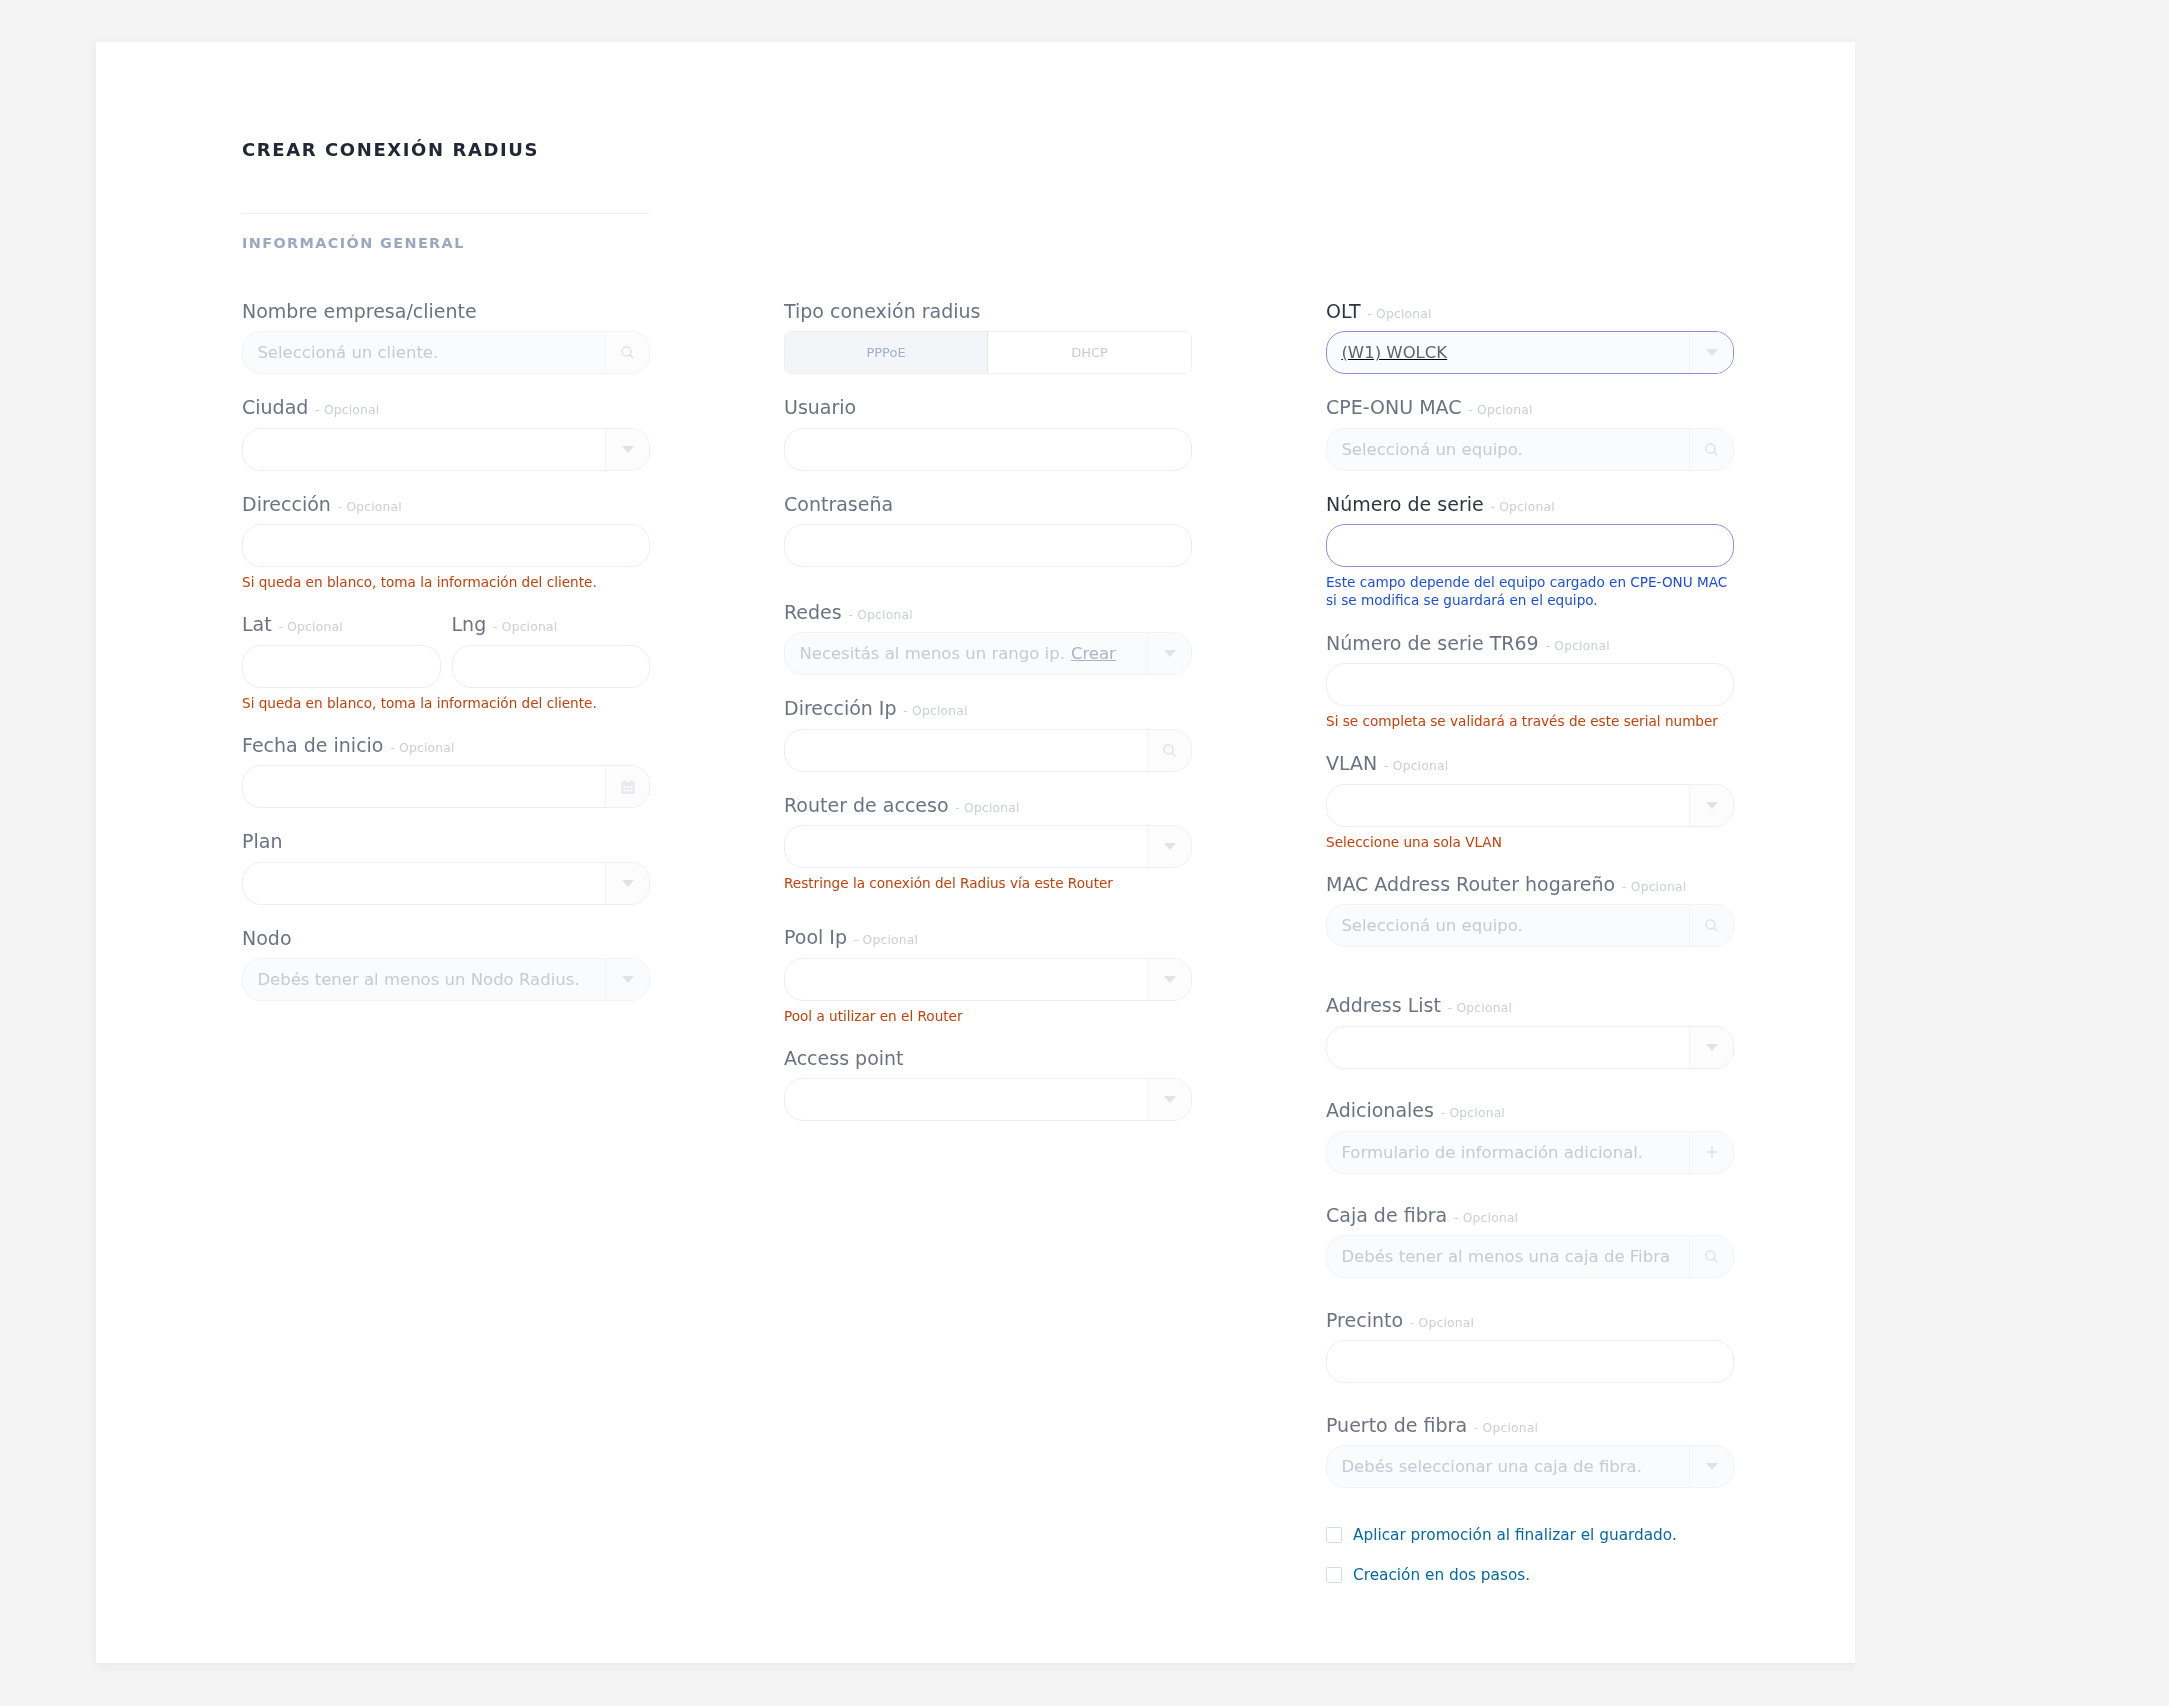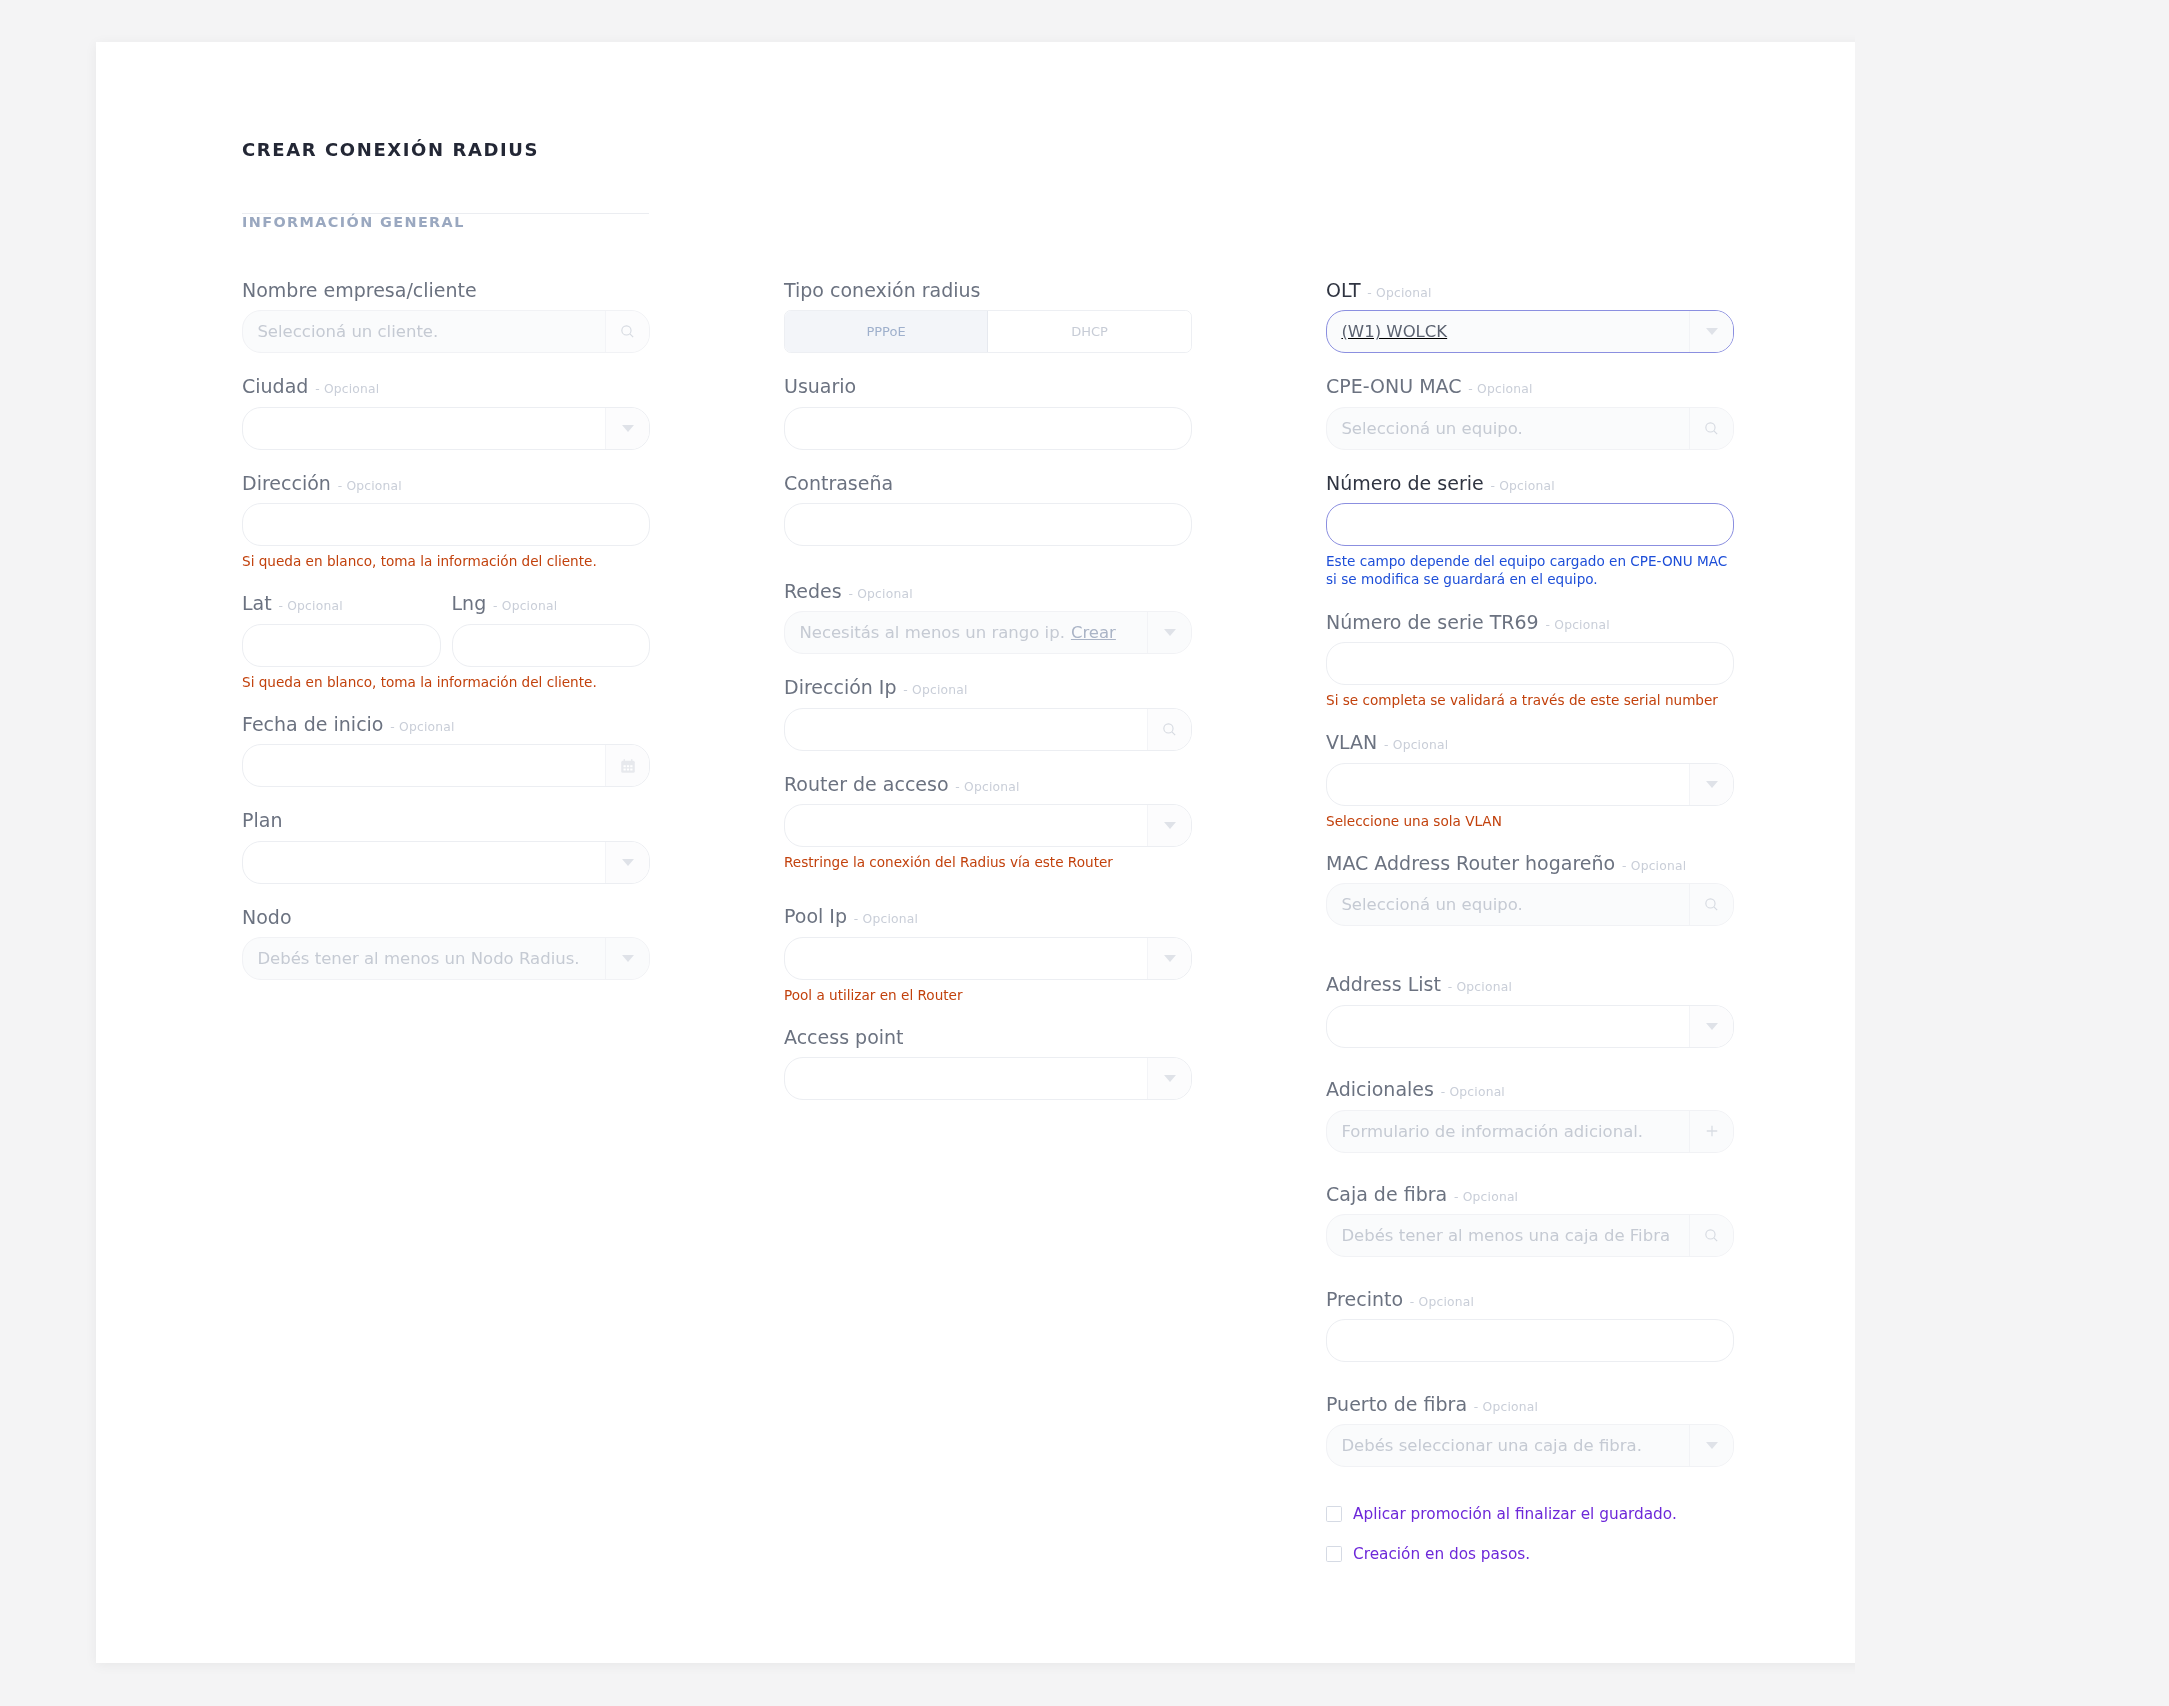--- a/index.html
+++ b/index.html
@@ -25,20 +25,21 @@
     font-size: 18px;
     font-weight: 700;
     letter-spacing: 1.6px;
     color: #232735;
     text-transform: uppercase;
   }
 
   .section {
     margin-top: 53px;
     border-top: 0.8px solid #ebedf1;
+    padding-top: 21px;
     width: 407px;
   }
   .section-title {
     font-size: 14.4px;
     font-weight: 700;
     letter-spacing: 1.4px;
     color: #9aa8c0;
     text-transform: uppercase;
   }
 
@@ -160,21 +161,21 @@
   .checks { margin-top: 38px; }
   .chk-row { display: flex; align-items: center; margin-bottom: 22px; }
   .chk-box {
     width: 16px; height: 16px;
     border: 1.3px solid #d5dae4;
     border-radius: 1.7px;
     margin-right: 11px;
     flex: 0 0 16px;
     background: #fff;
   }
-  .chk-lbl { font-size: 15.3px; color: #6d28d9; }
+  .chk-lbl { font-size: 15.3px; color: #0369a1; }
 </style>
 </head>
 <body>
 
 <div class="page">
   <div class="card">
     <div class="inner">
 
       <div class="modal-title">Crear conexión radius</div>
 

